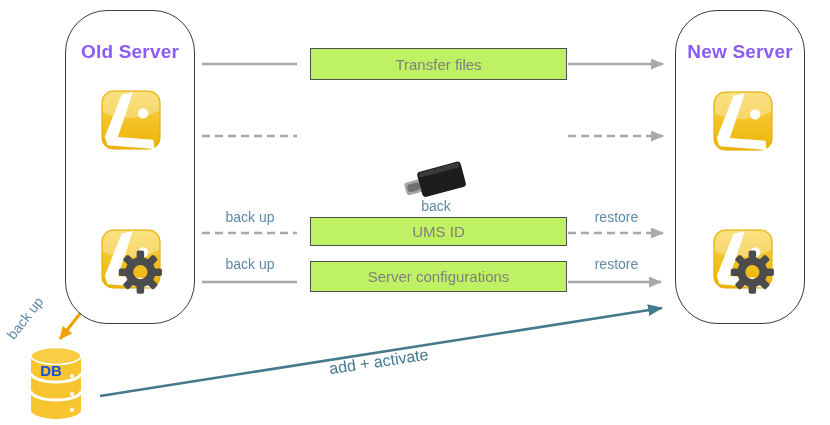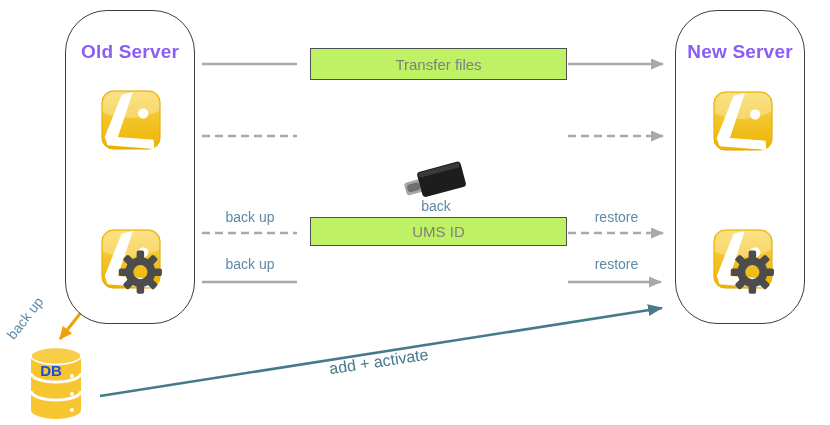--- a/index.html
+++ b/index.html
@@ -185,20 +185,23 @@
       </g>
     </g>
   </svg>
 
   <div class="step-box" id="box-transfer">
     <span>Transfer files</span>
   </div>
   <div class="step-box" id="box-umsid">
     <span>UMS ID</span>
   </div>
+  <div class="step-box" id="box-config">
+    <span>Server configurations</span>
+  </div>
 
   <svg class="abs" style="left:395px;top:158px" width="80" height="42" viewBox="0 0 80 42">
     <g transform="rotate(-15 40 22)">
       <rect x="9" y="17" width="17" height="13" rx="3" fill="#a8a8a8"></rect>
       <rect x="11" y="19.5" width="13" height="8" rx="3.5" fill="#707070"></rect>
       <rect x="24" y="10" width="45" height="26" rx="3.5" fill="#1d1d1d"></rect>
       <rect x="25.5" y="11" width="42" height="5" rx="2.5" fill="#3a3a3a"></rect>
     </g>
   </svg>
   <div class="flow-label" id="lbl-copy">back</div>

